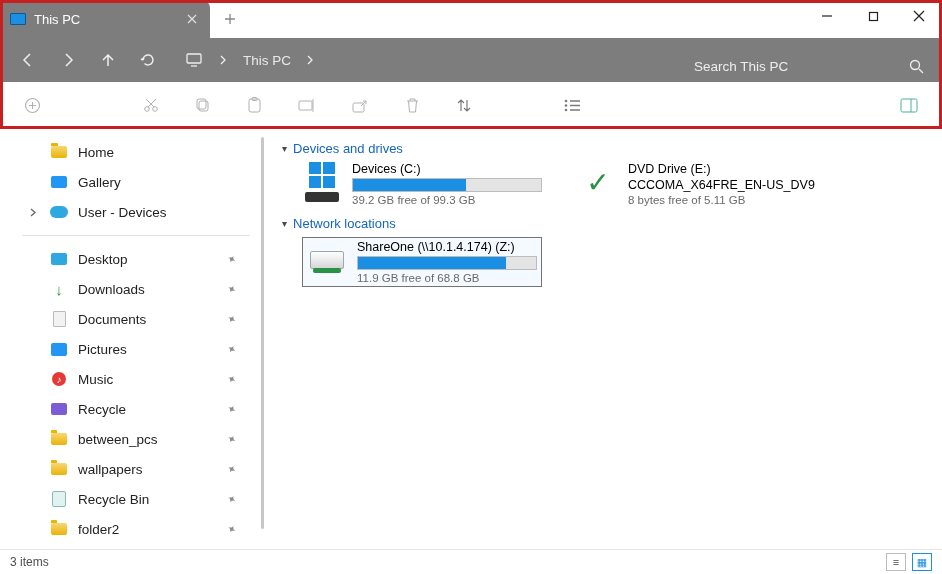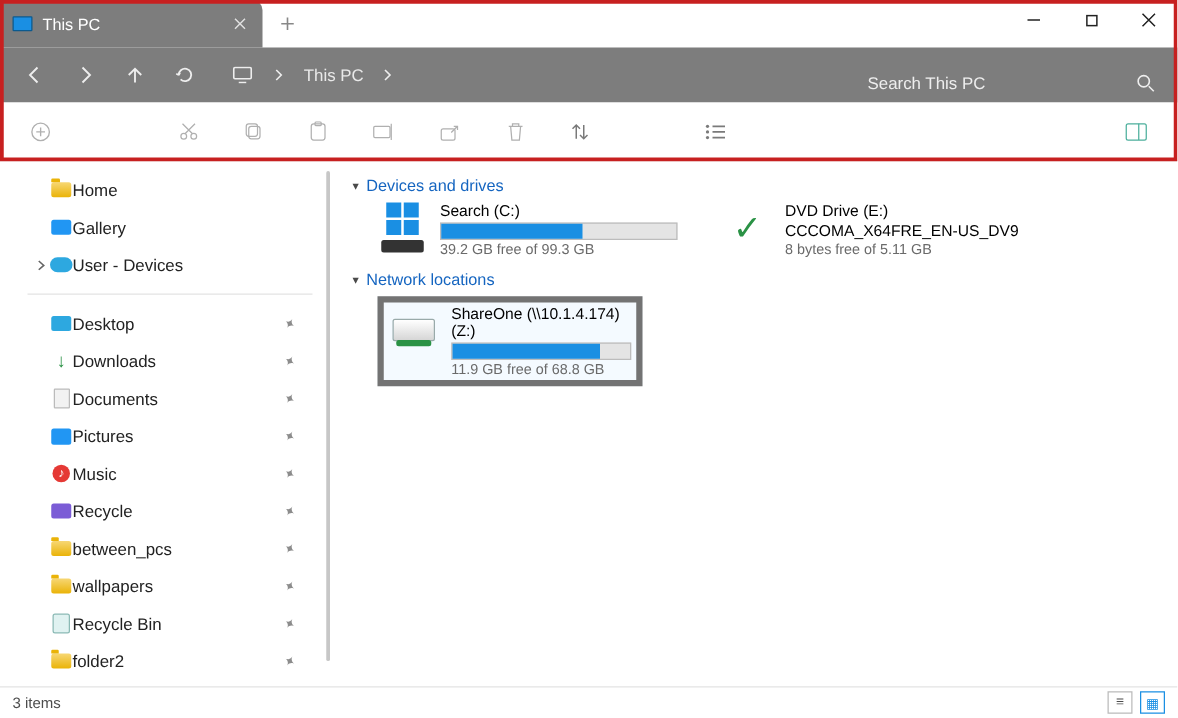--- a/index.html
+++ b/index.html
@@ -24,21 +24,21 @@
 .search { margin-left: auto; width: 230px; display: flex; align-items: center; justify-content: space-between; color: #eee; font-size: 13.5px; margin-top: 12px; }
 
 
 .toolbar { height: 47px; background: #fff; border-bottom: 1px solid #e6e6e6; display: flex; align-items: center; padding: 0 24px; gap: 36px; color: #a0a0a0; }
 .tool-gap { flex: 1; }
 
 
 .body { display: flex; height: calc(574px - 38px - 44px - 47px - 25px); }
 .sidebar { width: 266px; padding: 8px 10px 8px 16px; overflow-y: auto; font-size: 13.5px; color: #222; position: relative; }
 .sidebar::after { content: ""; position: absolute; right: 2px; top: 8px; bottom: 20px; width: 3px; background: #c7c7c7; border-radius: 2px; }
-.side-item { display: flex; align-items: center; height: 30px; padding-left: 10px; cursor: pointer; }
+.side-item { display: flex; align-items: center; gap: 10px; height: 30px; padding-left: 10px; cursor: pointer; }
 .side-item.pin { justify-content: flex-start; }
 .pin-mark { margin-left: auto; margin-right: 20px; color: #8c8c8c; font-size: 11px; transform: rotate(30deg); }
 .caret-cell { width: 14px; display: flex; justify-content: center; color: #666; }
 .side-sep { height: 1px; background: #e4e4e4; margin: 8px 6px; }
 .ic { width: 18px; height: 18px; display: flex; align-items: center; justify-content: center; flex-shrink: 0; }
 
 
 .f-home { background: linear-gradient(#f7d774,#eab308); border-radius: 2px; width: 16px; height: 12px; position: relative; }
 .f-home::before { content: ""; position: absolute; top: -3px; left: 0; width: 7px; height: 3px; background: #eab308; border-radius: 1px 1px 0 0; }
 .f-gal { width: 16px; height: 12px; background: #2196f3; border-radius: 2px; }
@@ -52,21 +52,21 @@
 .f-fold { background: linear-gradient(#f7d774,#eab308); width: 16px; height: 12px; border-radius: 2px; position: relative; }
 .f-fold::before { content: ""; position: absolute; top: -3px; left: 0; width: 6px; height: 3px; background: #eab308; border-radius: 1px 1px 0 0; }
 .f-bin { width: 14px; height: 16px; background: #e0f2f1; border: 1px solid #8bbab5; border-radius: 2px; }
 
 
 .main { flex: 1; padding: 8px 20px; font-size: 13px; overflow: auto; }
 .group-hdr { display: flex; align-items: center; gap: 6px; color: #1565c0; margin: 4px 0 6px -4px; cursor: pointer; }
 .group-hdr .chev { color: #4a4a4a; font-size: 10px; }
 .items-row { display: flex; gap: 36px; margin-left: 16px; margin-bottom: 10px; }
 .drive { display: flex; gap: 10px; width: 240px; }
-.drive.network { border: 5px solid #737373; padding: 2px 4px; width: 212px; background: #f4faff; }
+.drive.network { border: 1px solid #737373; padding: 2px 4px; width: 240px; background: #f4faff; }
 .drive-icon { width: 40px; height: 40px; display: flex; align-items: center; justify-content: center; }
 .d-sys { display: grid; grid-template-columns: 1fr 1fr; grid-template-rows: 1fr 1fr; width: 26px; height: 26px; gap: 2px; }
 .d-sys span { background: #1a8fe3; }
 .d-sys span:nth-child(4){ background:#1a8fe3; }
 .d-base { width: 34px; height: 10px; background: #333; border-radius: 2px; margin-top: 2px; }
 .d-dvd { color: #2a9245; font-size: 28px; }
 .d-net { width: 34px; height: 18px; background: linear-gradient(#fff,#d6d6d6); border: 1px solid #9aa; border-radius: 2px; position: relative; }
 .d-net::after { content: ""; position: absolute; left: 2px; right: 2px; bottom: -5px; height: 5px; background: #2a9245; border-radius: 2px; }
 .drive-body { flex: 1; display: flex; flex-direction: column; gap: 2px; }
 .drive-name { font-size: 12.5px; }
@@ -361,21 +361,21 @@
             <div class="d-sys">
                 <span></span>
                 <span></span>
                 <span></span>
                 <span></span>
               </div>
             <div class="d-base"></div>
           </div>
         </div>
         <div class="drive-body">
-          <div class="drive-name">Search (C:)</div>
+          <div class="drive-name">Devices (C:)</div>
           <div class="drive-bar">
               <div class="drive-fill" style="width:60%"></div>
             </div>
           <div class="drive-sub">39.2 GB free of 99.3 GB</div>
         </div>
       </div>
       <div class="drive">
         <div class="drive-icon d-dvd">✓</div>
         <div class="drive-body">
           <div class="drive-name">DVD Drive (E:)</div>

